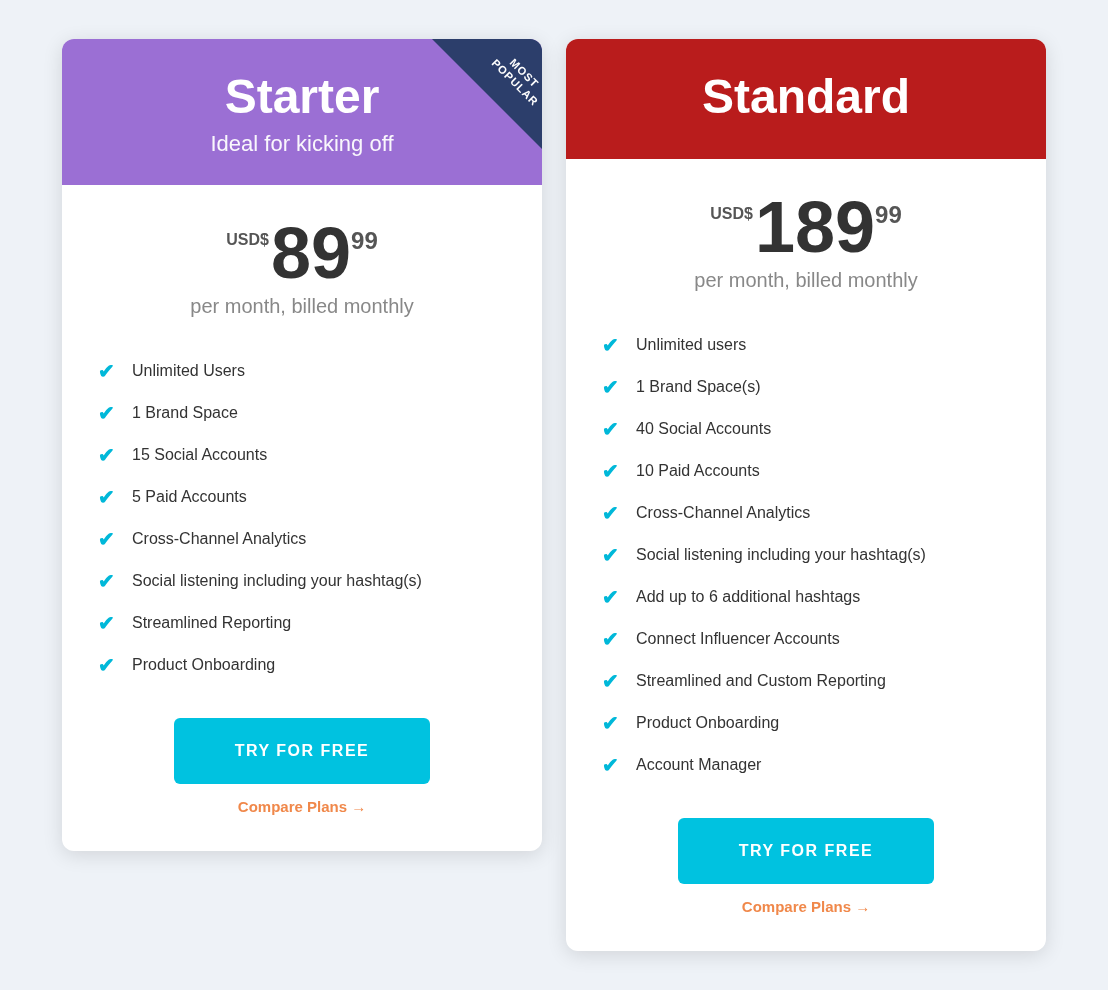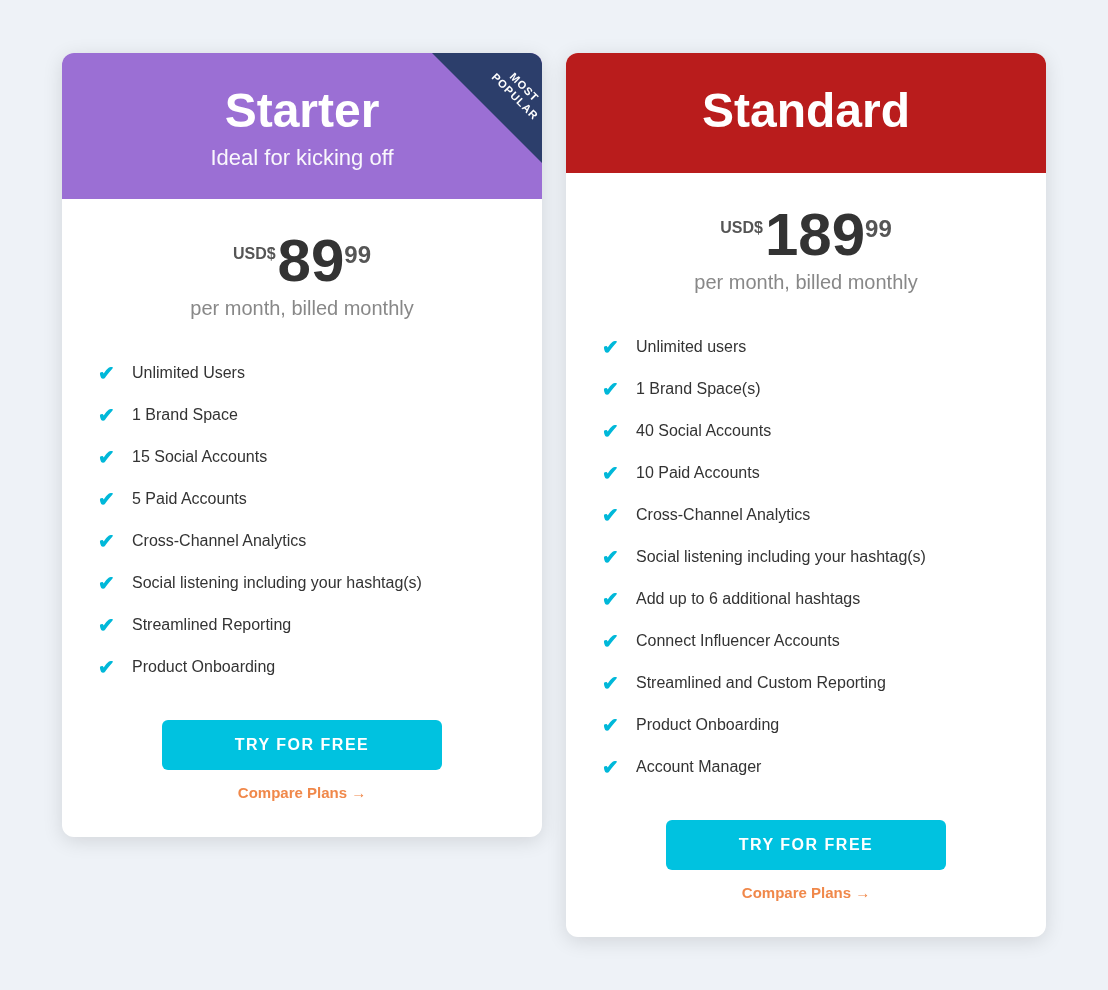--- a/index.html
+++ b/index.html
@@ -99,21 +99,21 @@
       gap: 0;
     }
     .price-currency {
       font-size: 16px;
       font-weight: 600;
       color: #555;
       margin-top: 14px;
       margin-right: 2px;
     }
     .price-main {
-      font-size: 60px;
+      font-size: 72px;
       font-weight: 700;
       color: #333;
       line-height: 1;
     }
     .price-cents {
       font-size: 24px;
       font-weight: 600;
       color: #555;
       margin-top: 10px;
     }
@@ -145,27 +145,27 @@
       display: flex;
       flex-direction: column;
       align-items: center;
       gap: 14px;
     }
     .try-btn {
       background: #00c2e0;
       color: #fff;
       border: none;
       border-radius: 6px;
-      padding: 16px 60px;
+      padding: 24px 60px;
       font-size: 16px;
       font-weight: 700;
       letter-spacing: 1.5px;
       cursor: pointer;
       text-transform: uppercase;
-      width: 280px;
+      width: 256px;
     }
     .compare-link {
       color: #f0884a;
       font-size: 15px;
       font-weight: 700;
       cursor: pointer;
       text-decoration: none;
     }
   </style>
 </head>

